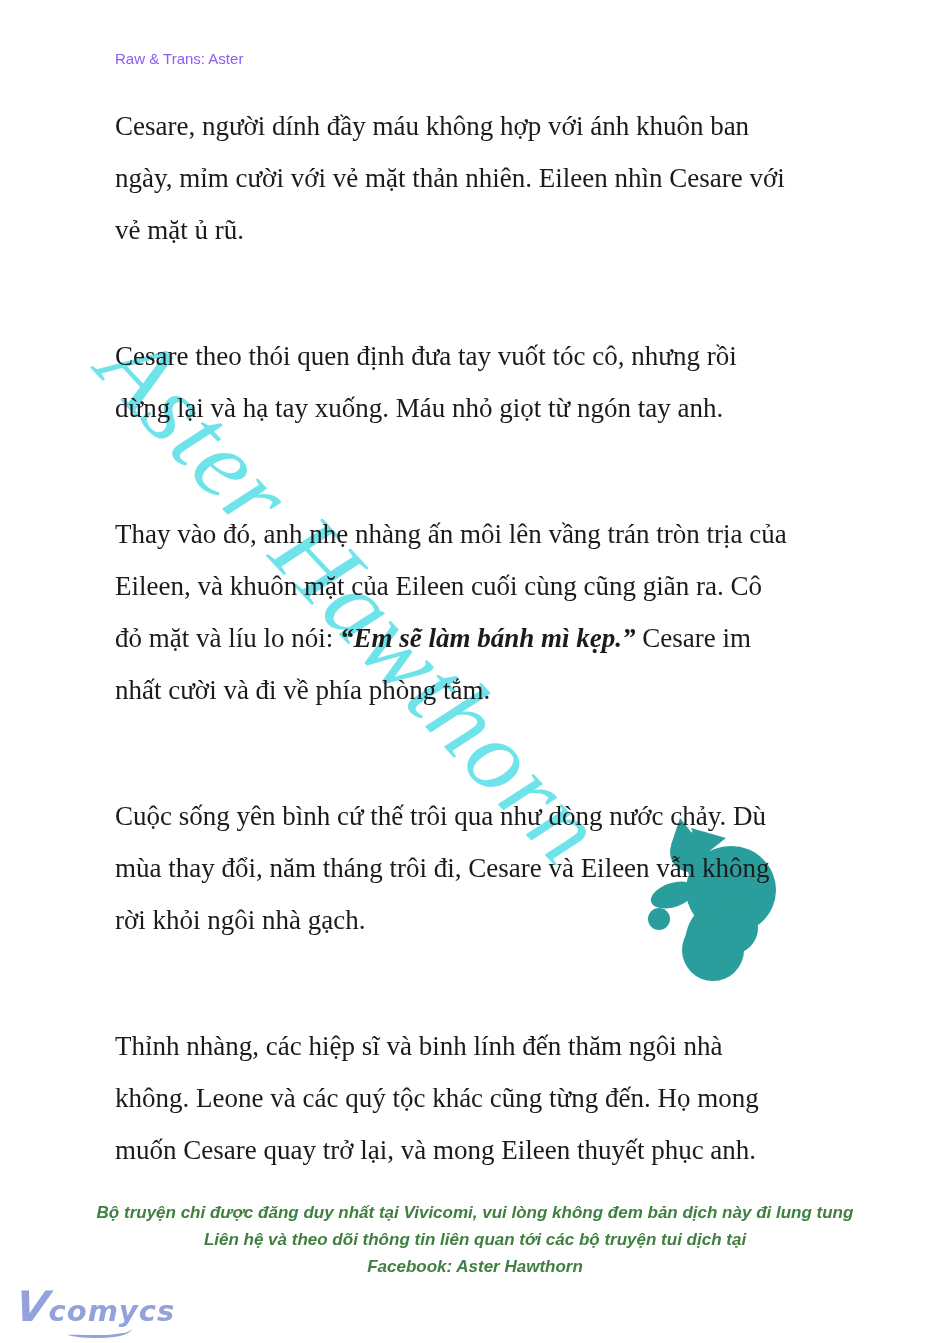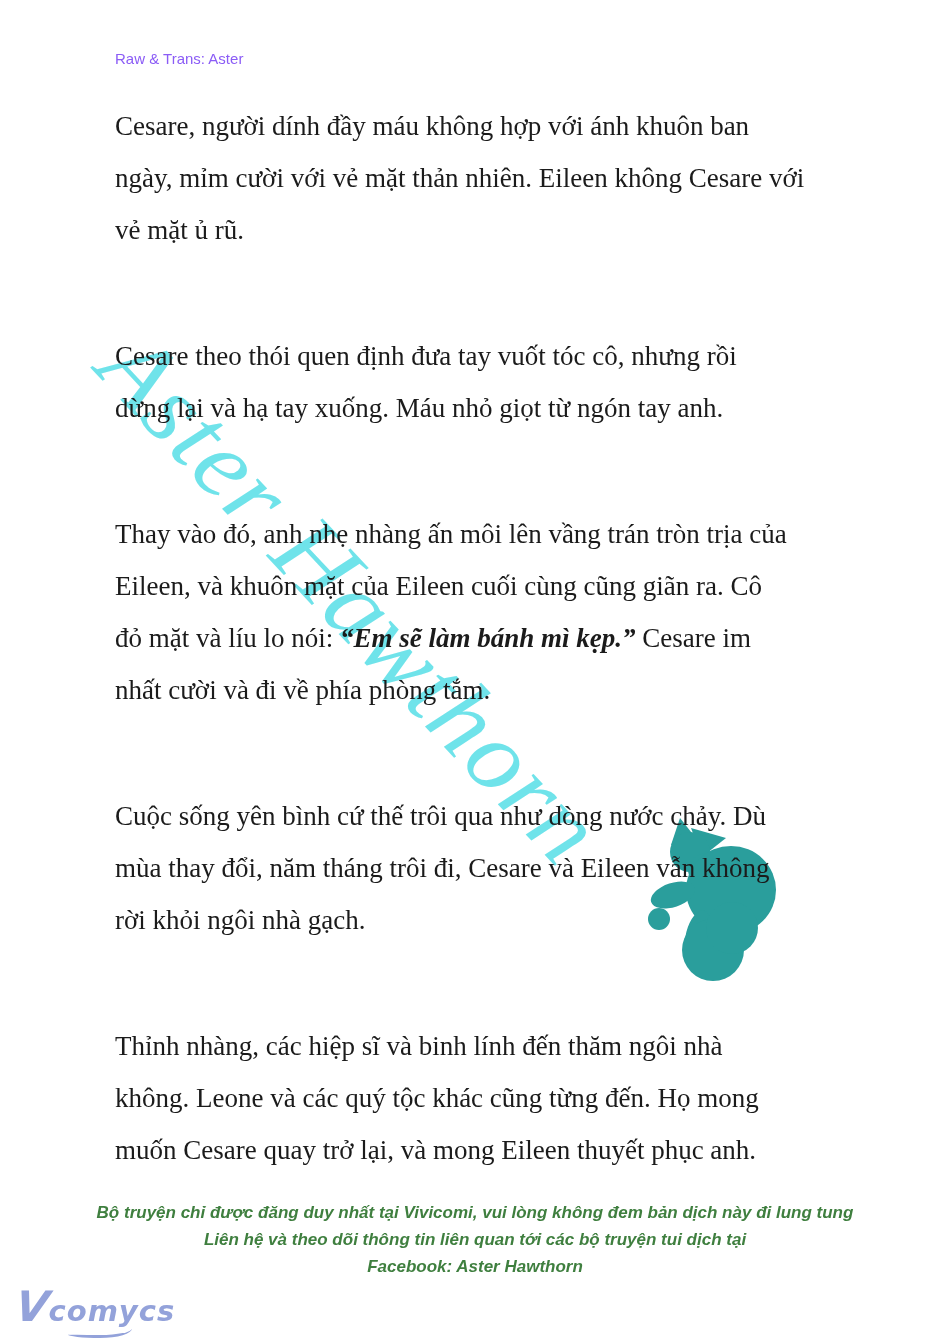--- a/index.html
+++ b/index.html
@@ -82,21 +82,21 @@
       <ellipse cx="52" cy="125" rx="12" ry="25" transform="rotate(14 52 125)"></ellipse>
       <circle cx="67" cy="140" r="31"></circle>
       <circle cx="86" cy="118" r="26"></circle>
     </g>
   </svg>
 
   <div class="bodytext">
 
     <div class="para">
       <div class="line">Cesare, người dính đầy máu không hợp với ánh khuôn ban</div>
-      <div class="line">ngày, mỉm cười với vẻ mặt thản nhiên. Eileen không Cesare với</div>
+      <div class="line">ngày, mỉm cười với vẻ mặt thản nhiên. Eileen nhìn Cesare với</div>
       <div class="line">vẻ mặt ủ rũ.</div>
     </div>
 
     <div class="para">
       <div class="line">Cesare theo thói quen định đưa tay vuốt tóc cô, nhưng rồi</div>
       <div class="line">dừng lại và hạ tay xuống. Máu nhỏ giọt từ ngón tay anh.</div>
     </div>
 
     <div class="para">
       <div class="line">Thay vào đó, anh nhẹ nhàng ấn môi lên vầng trán tròn trịa của</div>

